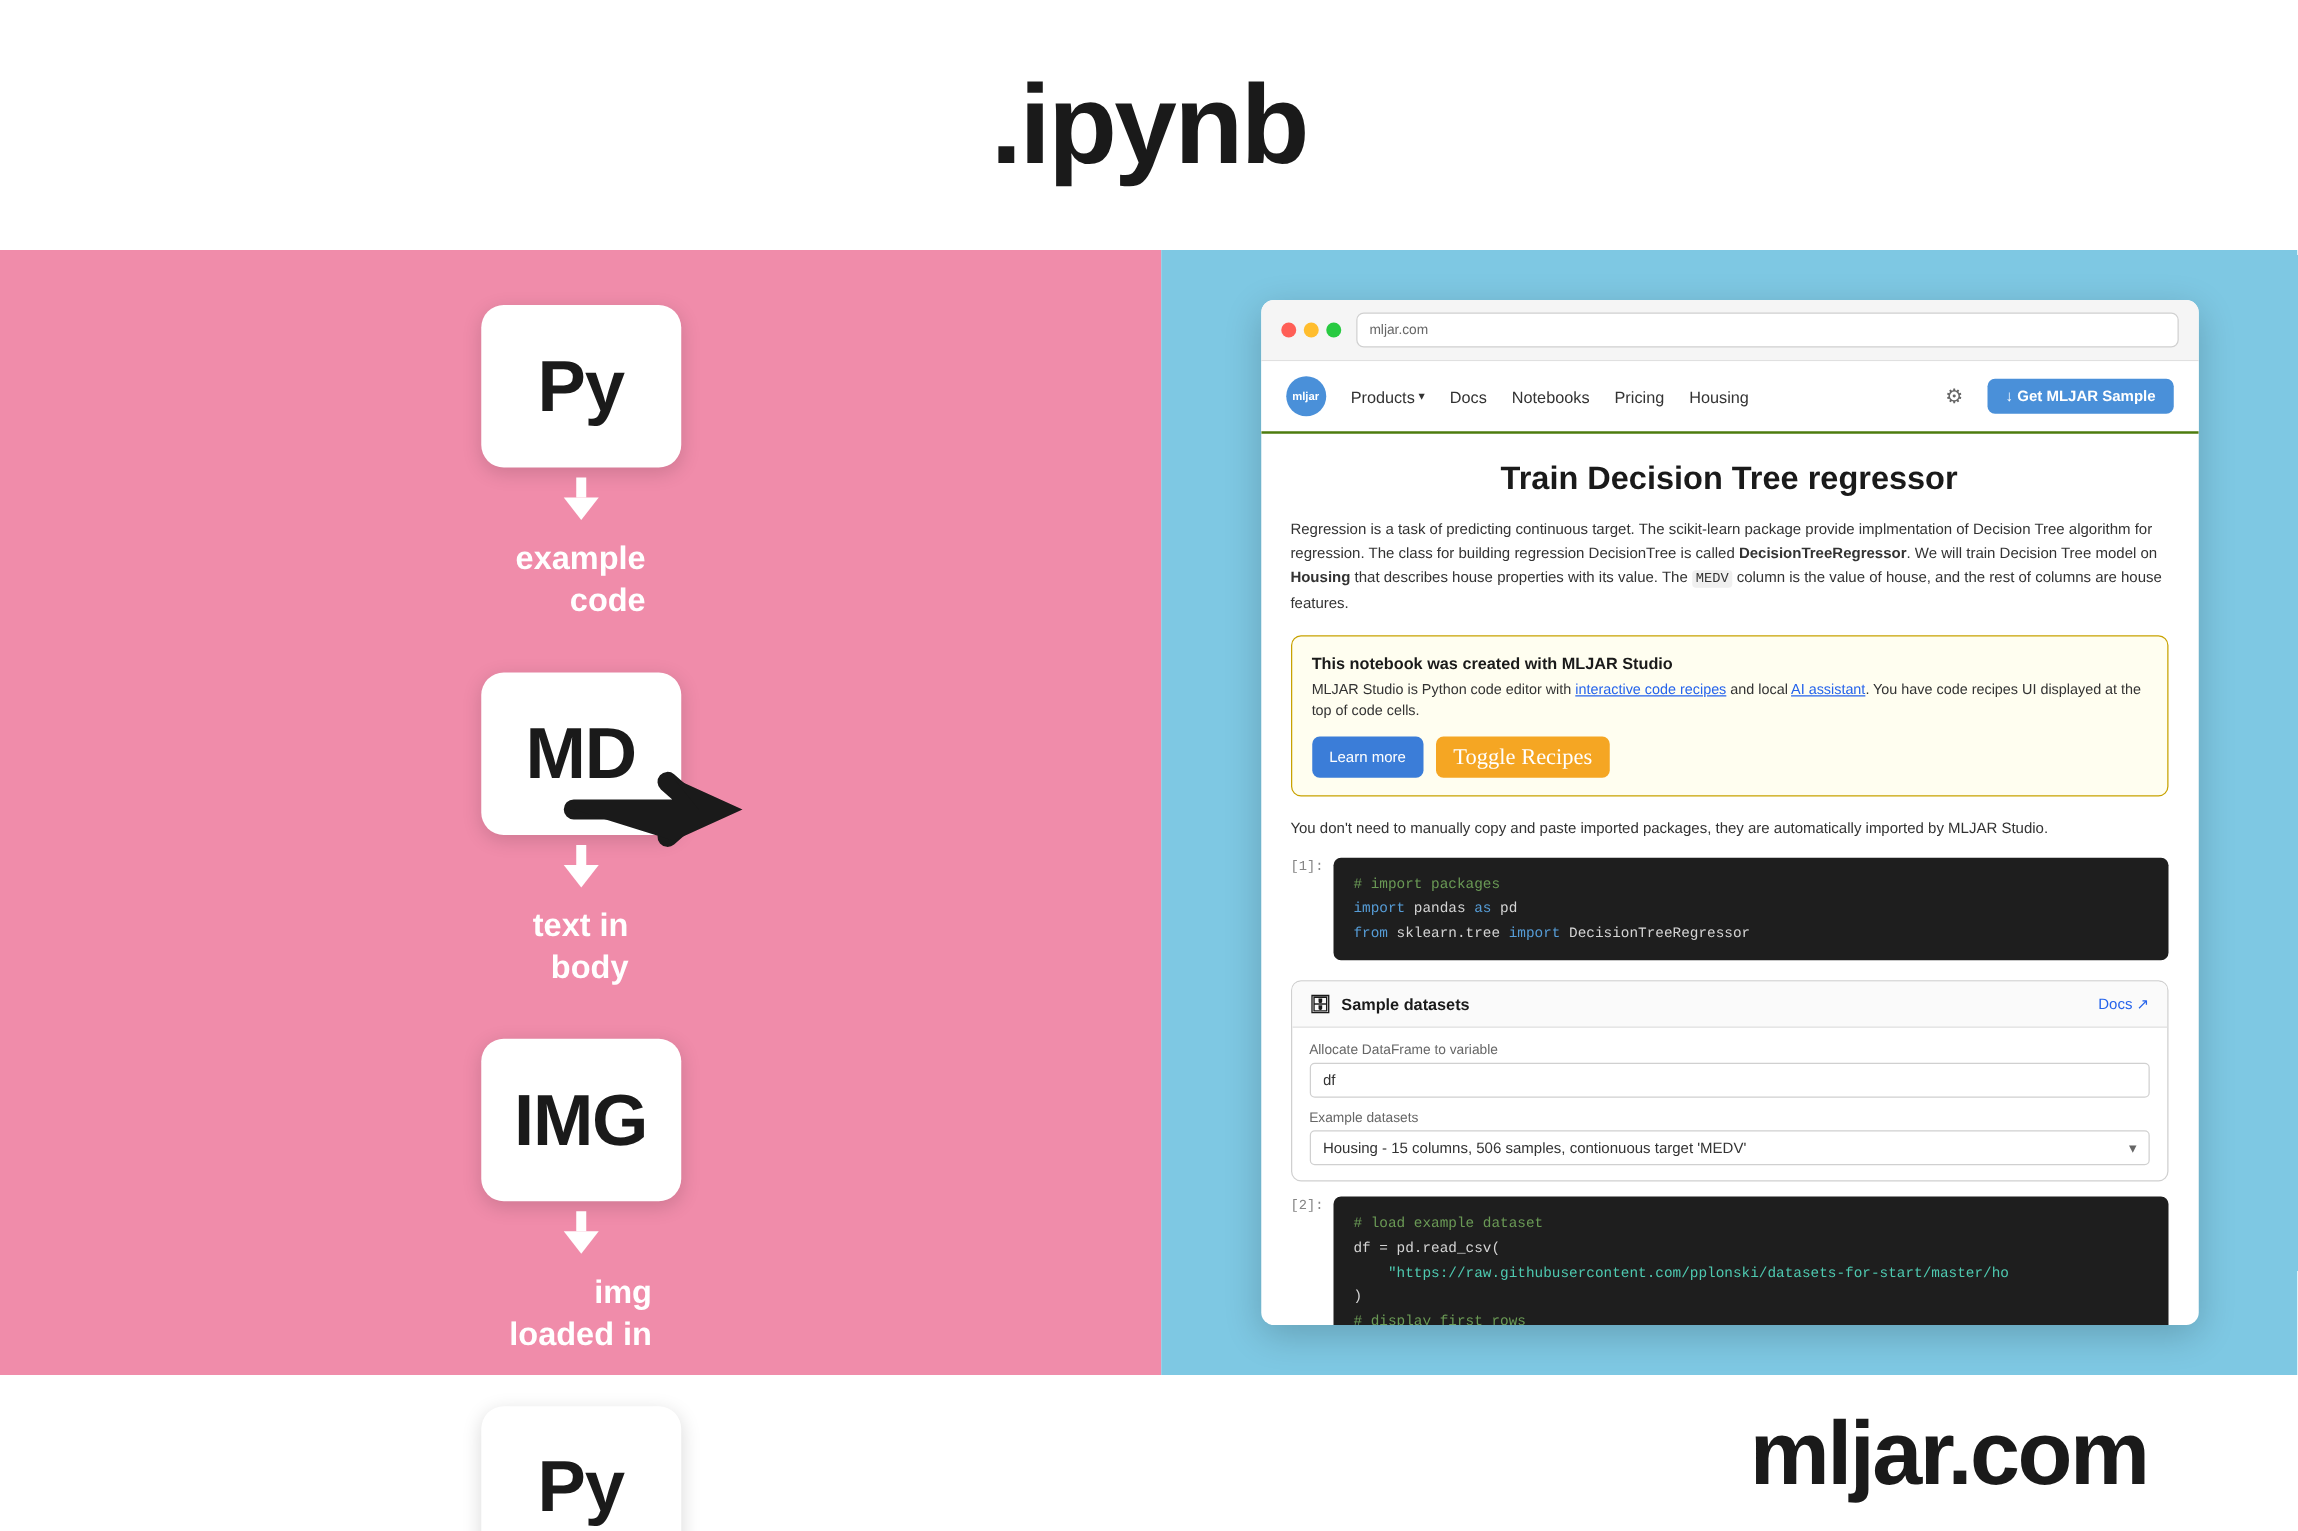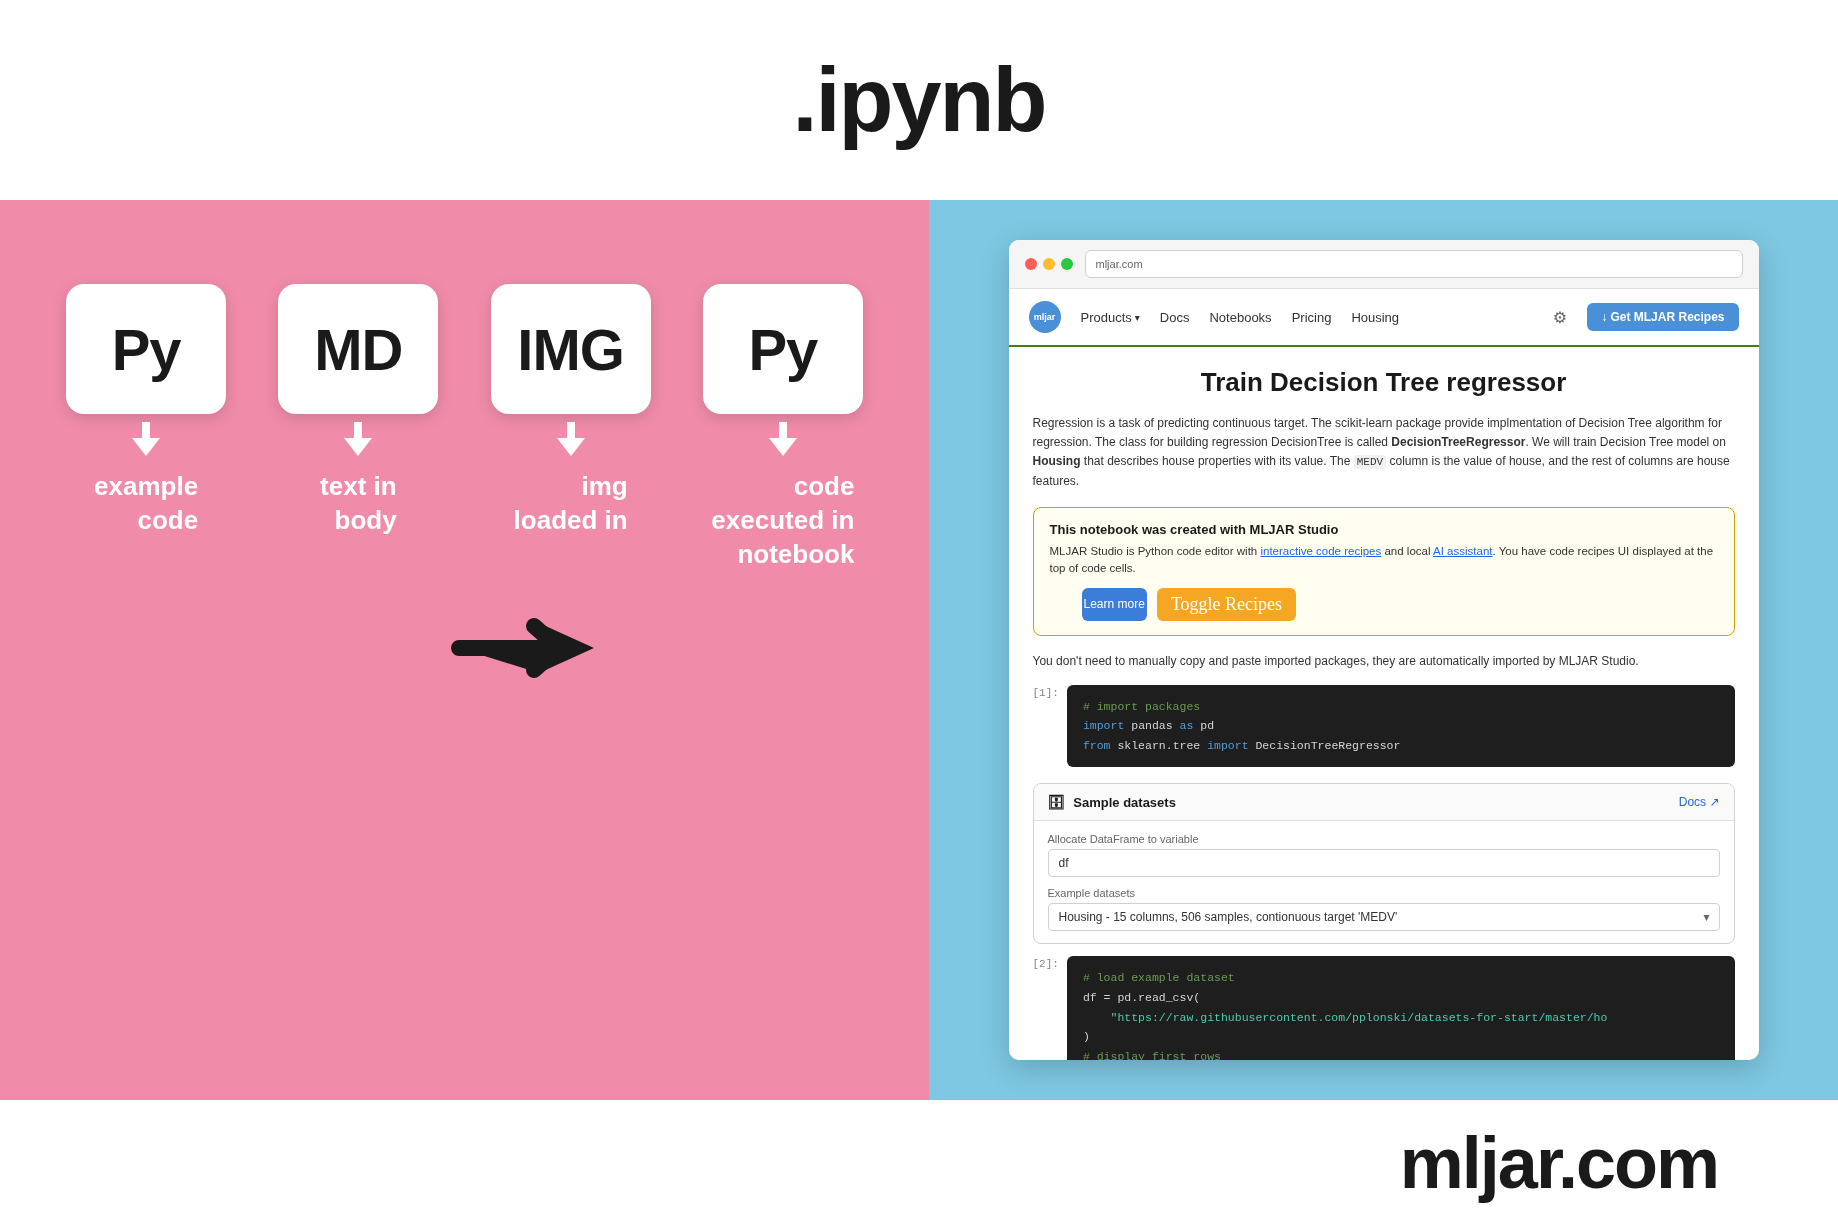--- a/index.html
+++ b/index.html
@@ -43,24 +43,24 @@
       display: flex;
       width: 100%;
       height: 900px;
     }
 
     
     .left-panel {
       flex: 1;
       background: #f08caa;
       display: grid;
-      grid-template-columns: 1fr 1fr 1fr 1fr;
+      grid-template-columns: 1fr;
       grid-template-rows: 1fr 1fr;
       gap: 0;
-      padding: 64px 40px;
+      padding: 24px 40px;
       position: relative;
     }
 
     .notebook-item {
       display: flex;
       flex-direction: column;
       align-items: center;
       justify-content: flex-start;
       padding: 20px;
     }
@@ -275,24 +275,23 @@
     .promo-buttons {
       display: flex;
       gap: 10px;
     }
 
     .btn-learn {
       background: #3b7dd8;
       color: #ffffff;
       border: none;
       border-radius: 6px;
-      padding: 6px 2px;
+      padding: 6px 14px;
       font-size: 12px;
       cursor: pointer;
-      margin-left: 32px;
     }
 
     .btn-toggle {
       background: #f5a623;
       color: #ffffff;
       border: none;
       border-radius: 6px;
       padding: 6px 14px;
       font-size: 18px;
       cursor: pointer;
@@ -528,21 +527,21 @@
           <span>mljar</span>
         </div>
         <div class="nav-items">
           <span class="nav-item nav-item-dropdown">Products</span>
           <span class="nav-item">Docs</span>
           <span class="nav-item">Notebooks</span>
           <span class="nav-item">Pricing</span>
           <span class="nav-item">Housing</span>
         </div>
         <span class="settings-icon">⚙</span>
-        <div class="get-studio-btn">↓ Get MLJAR Recipes</div>
+        <div class="get-studio-btn">↓ Get MLJAR Sample</div>
       </div>
 
       <div class="site-content">
 
         <div class="page-title">Train Decision Tree regressor</div>
 
         <p class="page-description">
           Regression is a task of predicting continuous target. The scikit-learn package provide implmentation of Decision Tree algorithm for regression. The class for building regression DecisionTree is called <strong>DecisionTreeRegressor</strong>. We will train Decision Tree model on <strong>Housing</strong> that describes house properties with its value. The <span class="code-inline">MEDV</span> column is the value of house, and the rest of columns are house features.
         </p>
 

